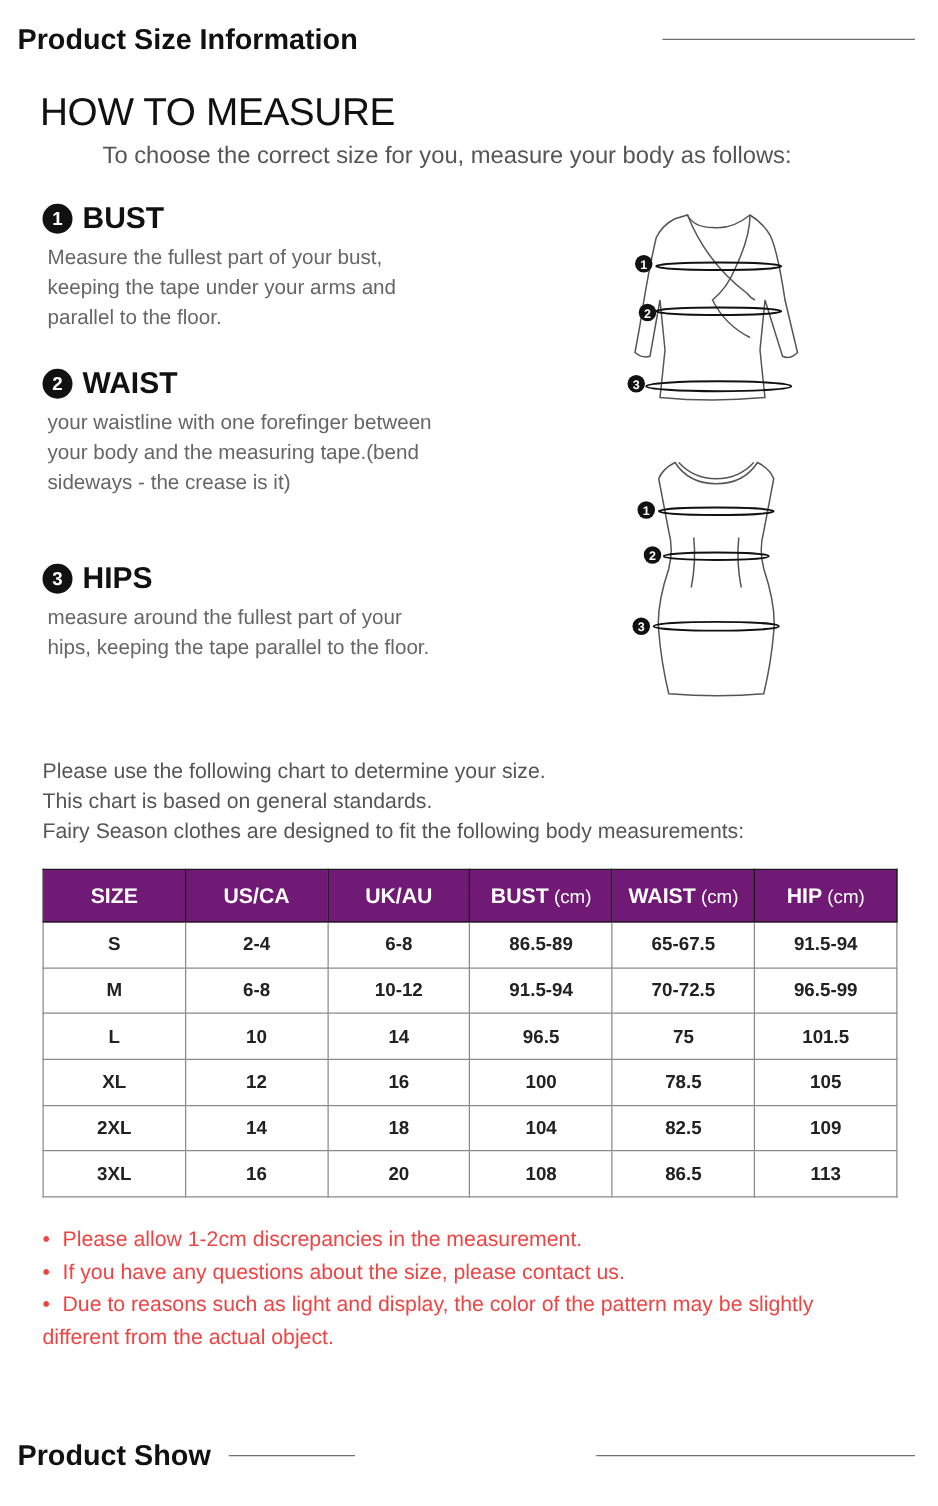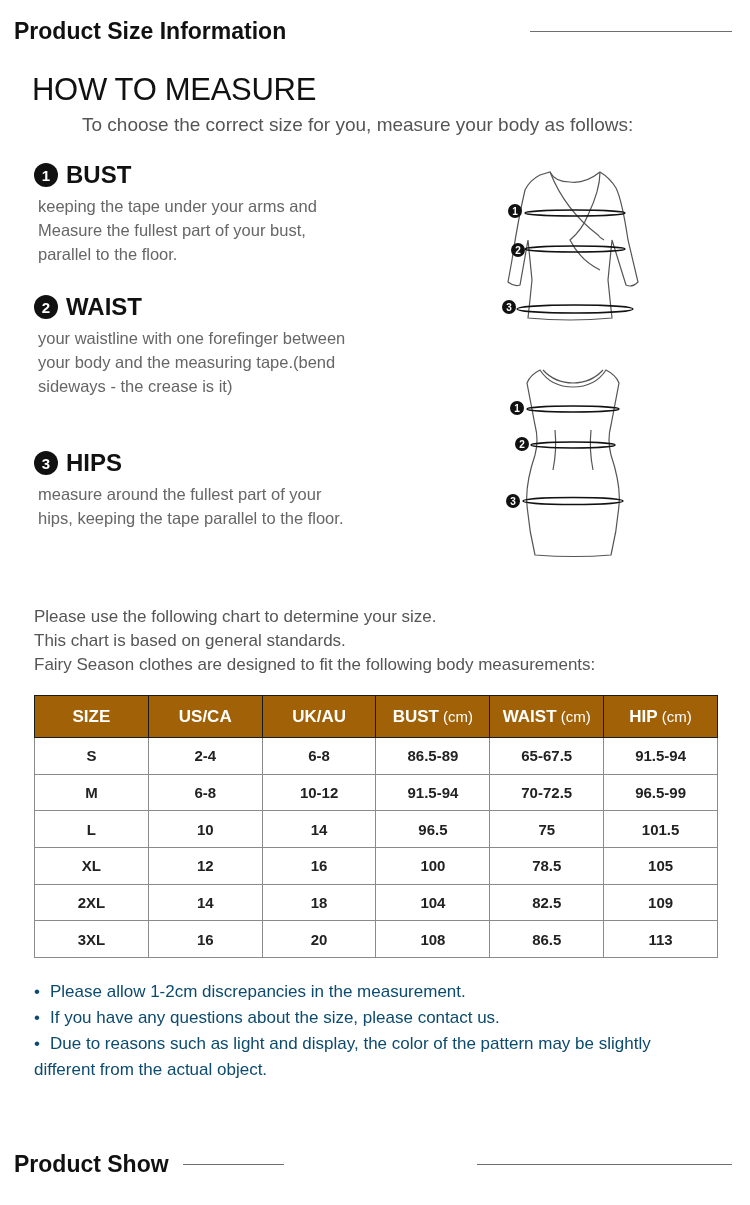--- a/index.html
+++ b/index.html
@@ -49,52 +49,52 @@
     #fig-top { left: 490px; top: 160px; width: 170px; height: 170px; }
     #fig-dress { left: 495px; top: 355px; width: 150px; height: 210px; }
 
     .intro { position: absolute; left: 34px; top: 605px; font-size: 17px; line-height: 24px; color: #555; }
 
     table.size-table {
       position: absolute; left: 34px; top: 695px; width: 684px;
       border-collapse: collapse; table-layout: fixed;
     }
     .size-table th {
-      background: #a16207; color: #fff; height: 42px; font-size: 17px; font-weight: bold;
+      background: #701a75; color: #fff; height: 42px; font-size: 17px; font-weight: bold;
       text-align: center; border: 1px solid #1a1a1a;
     }
     .size-table th .unit { font-weight: normal; font-size: 15px; }
     .size-table td {
       height: 36.7px; text-align: center; font-size: 15px; font-weight: bold; color: #222;
       border: 1px solid #8a8a8a;
     }
 
-    .notes { position: absolute; left: 34px; top: 979px; width: 680px; font-size: 17px; line-height: 26px; color: #0c4a6e; }
+    .notes { position: absolute; left: 34px; top: 979px; width: 680px; font-size: 17px; line-height: 26px; color: #ef4444; }
     .notes .bullet { display: inline-block; width: 16px; }
   </style>
 </head>
 <body>
 
 <div class="section-divider" id="hdr-top">
   <div class="line l"></div>
   <div class="line r"></div>
   <div class="title"><span>Product Size Information</span></div>
 </div>
 
 <div class="how-title">HOW TO MEASURE</div>
 <div class="how-sub">To choose the correct size for you, measure your body as follows:</div>
 
 <div class="step" id="step-bust">
   <div class="step-head">
     <div class="step-num">1</div>
     <div class="step-title">BUST</div>
   </div>
   <div class="step-desc">
+    <div>Measure the fullest part of your bust,</div>
     <div>keeping the tape under your arms and</div>
-    <div>Measure the fullest part of your bust,</div>
     <div>parallel to the floor.</div>
   </div>
 </div>
 
 <div class="step" id="step-waist">
   <div class="step-head">
     <div class="step-num">2</div>
     <div class="step-title">WAIST</div>
   </div>
   <div class="step-desc">

